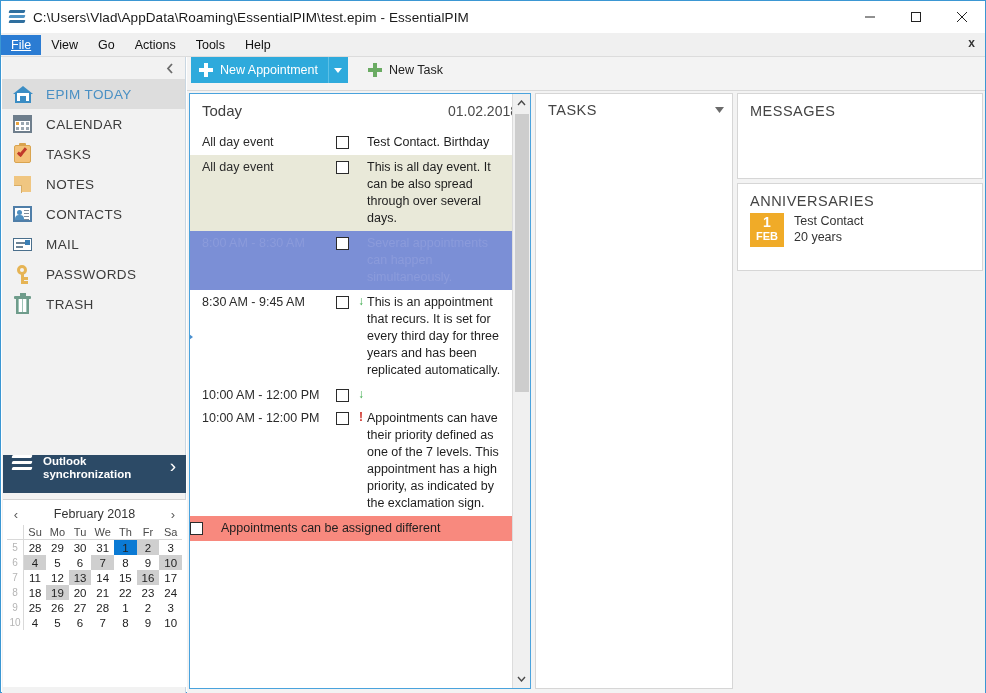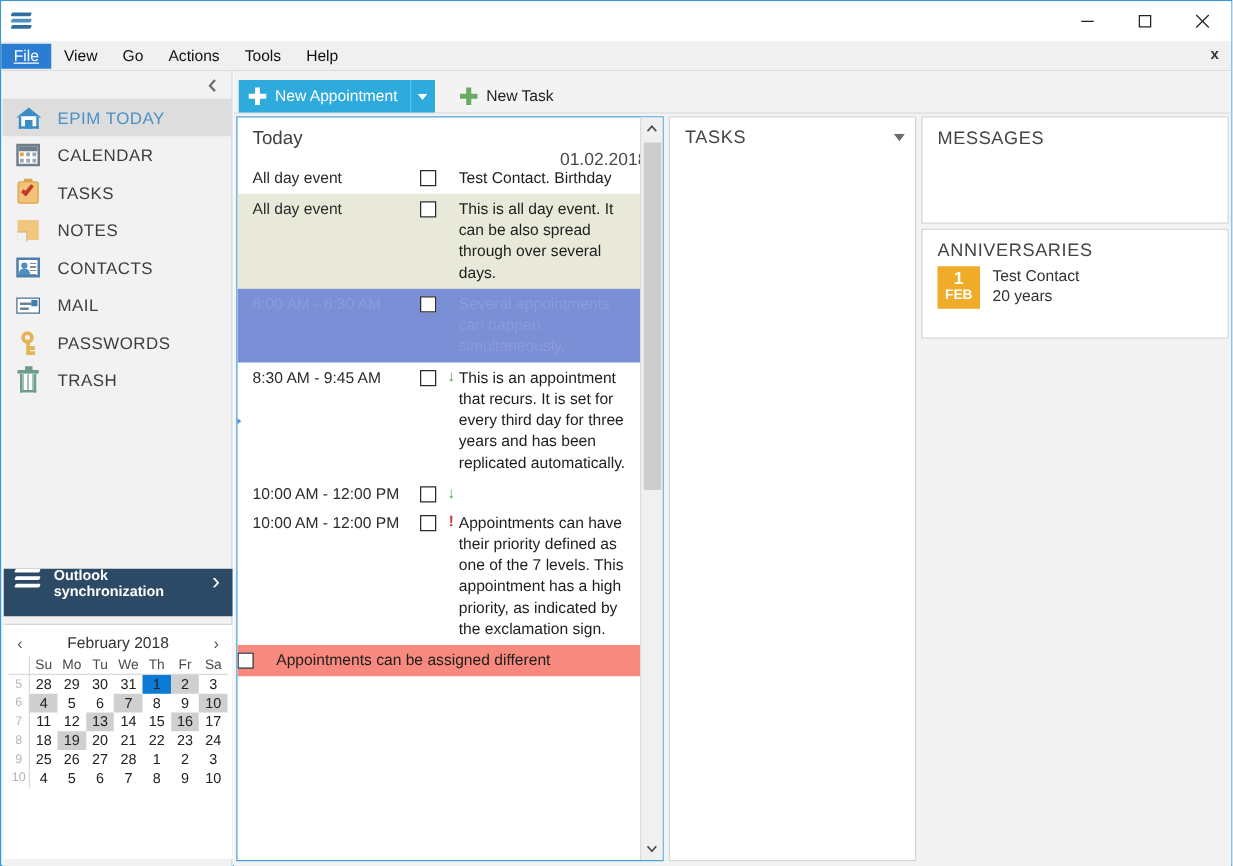--- a/index.html
+++ b/index.html
@@ -175,21 +175,21 @@
   td.dim { color: #b9b9b9; }
   td.sun { color: #d33; }
   td.dimsun { color: #f0b0b0; }
   td.hl { background: #cfcfcf; }
   td.today { background: #0b7ad4; color: #fff; }
 
   
   #toolbar {
     position: absolute; left: 186px; top: 56px; width: 798px; height: 34px;
     background: #f3f3f3; border-bottom: 1px solid #d8d8d8;
-    display: flex; align-items: flex-end; padding-left: 4px;
+    display: flex; align-items: flex-start; padding-left: 4px;
   }
   #btn-new-appt {
     height: 26px; background: #2eaadc; color: #fff; display:flex; align-items:center;
     padding: 0 10px 0 8px; font-size: 12.5px; cursor:pointer;
   }
   #btn-new-appt-split {
     height: 26px; width: 20px; background: #2eaadc; color:#fff; display:flex;
     align-items:center; justify-content:center; font-size: 8px;
     border-left: 1px solid #5cc0e6; cursor:pointer;
   }
@@ -215,21 +215,21 @@
   #panel-tasks { left: 348px; top: 2px; width: 198px; height: 596px; border:1px solid #d6d6d6; }
   #panel-messages { left: 550px; top: 2px; width: 246px; height: 86px; border:1px solid #d6d6d6; }
   #panel-anniv { left: 550px; top: 92px; width: 246px; height: 88px; border:1px solid #d6d6d6; }
 
   .panel-title {
     font-size: 14.5px; color: #444; letter-spacing: .5px; padding: 9px 0 0 12px;
   }
 
   
   #today-head {
-    display:flex; align-items:baseline; padding: 8px 12px 6px 12px; flex-direction: column;
+    display:flex; align-items:baseline; padding: 8px 12px 6px 12px;
   }
   #today-head .t-left { font-size: 15px; color: #3f3f3f; }
   #today-head .t-right { margin-left:auto; font-size: 14px; color: #4a4a4a; }
 
   #today-scroll {
     position:absolute; left:0; top:36px; width: 323px; bottom: 17px; overflow: hidden;
   }
   .appt {
     display:flex; padding: 4px 0 4px 0; position: relative;
   }
@@ -300,20 +300,21 @@
 <body>
 
 <div id="app">
 
   <div id="titlebar">
     <div id="app-icon">
         <i></i>
         <i></i>
         <i></i>
       </div>
+    <div id="title-text">C:\Users\Vlad\AppData\Roaming\EssentialPIM\test.epim - EssentialPIM</div>
     <div id="winctrls">
       <div class="wbtn">
         <svg width="12" height="12" viewBox="0 0 12 12">
             <line x1="1" y1="6" x2="11" y2="6" stroke="#222" stroke-width="1"></line>
           </svg>
       </div>
       <div class="wbtn">
         <svg width="12" height="12" viewBox="0 0 12 12">
             <rect x="1.5" y="1.5" width="9" height="9" fill="none" stroke="#222" stroke-width="1"></rect>
           </svg>

